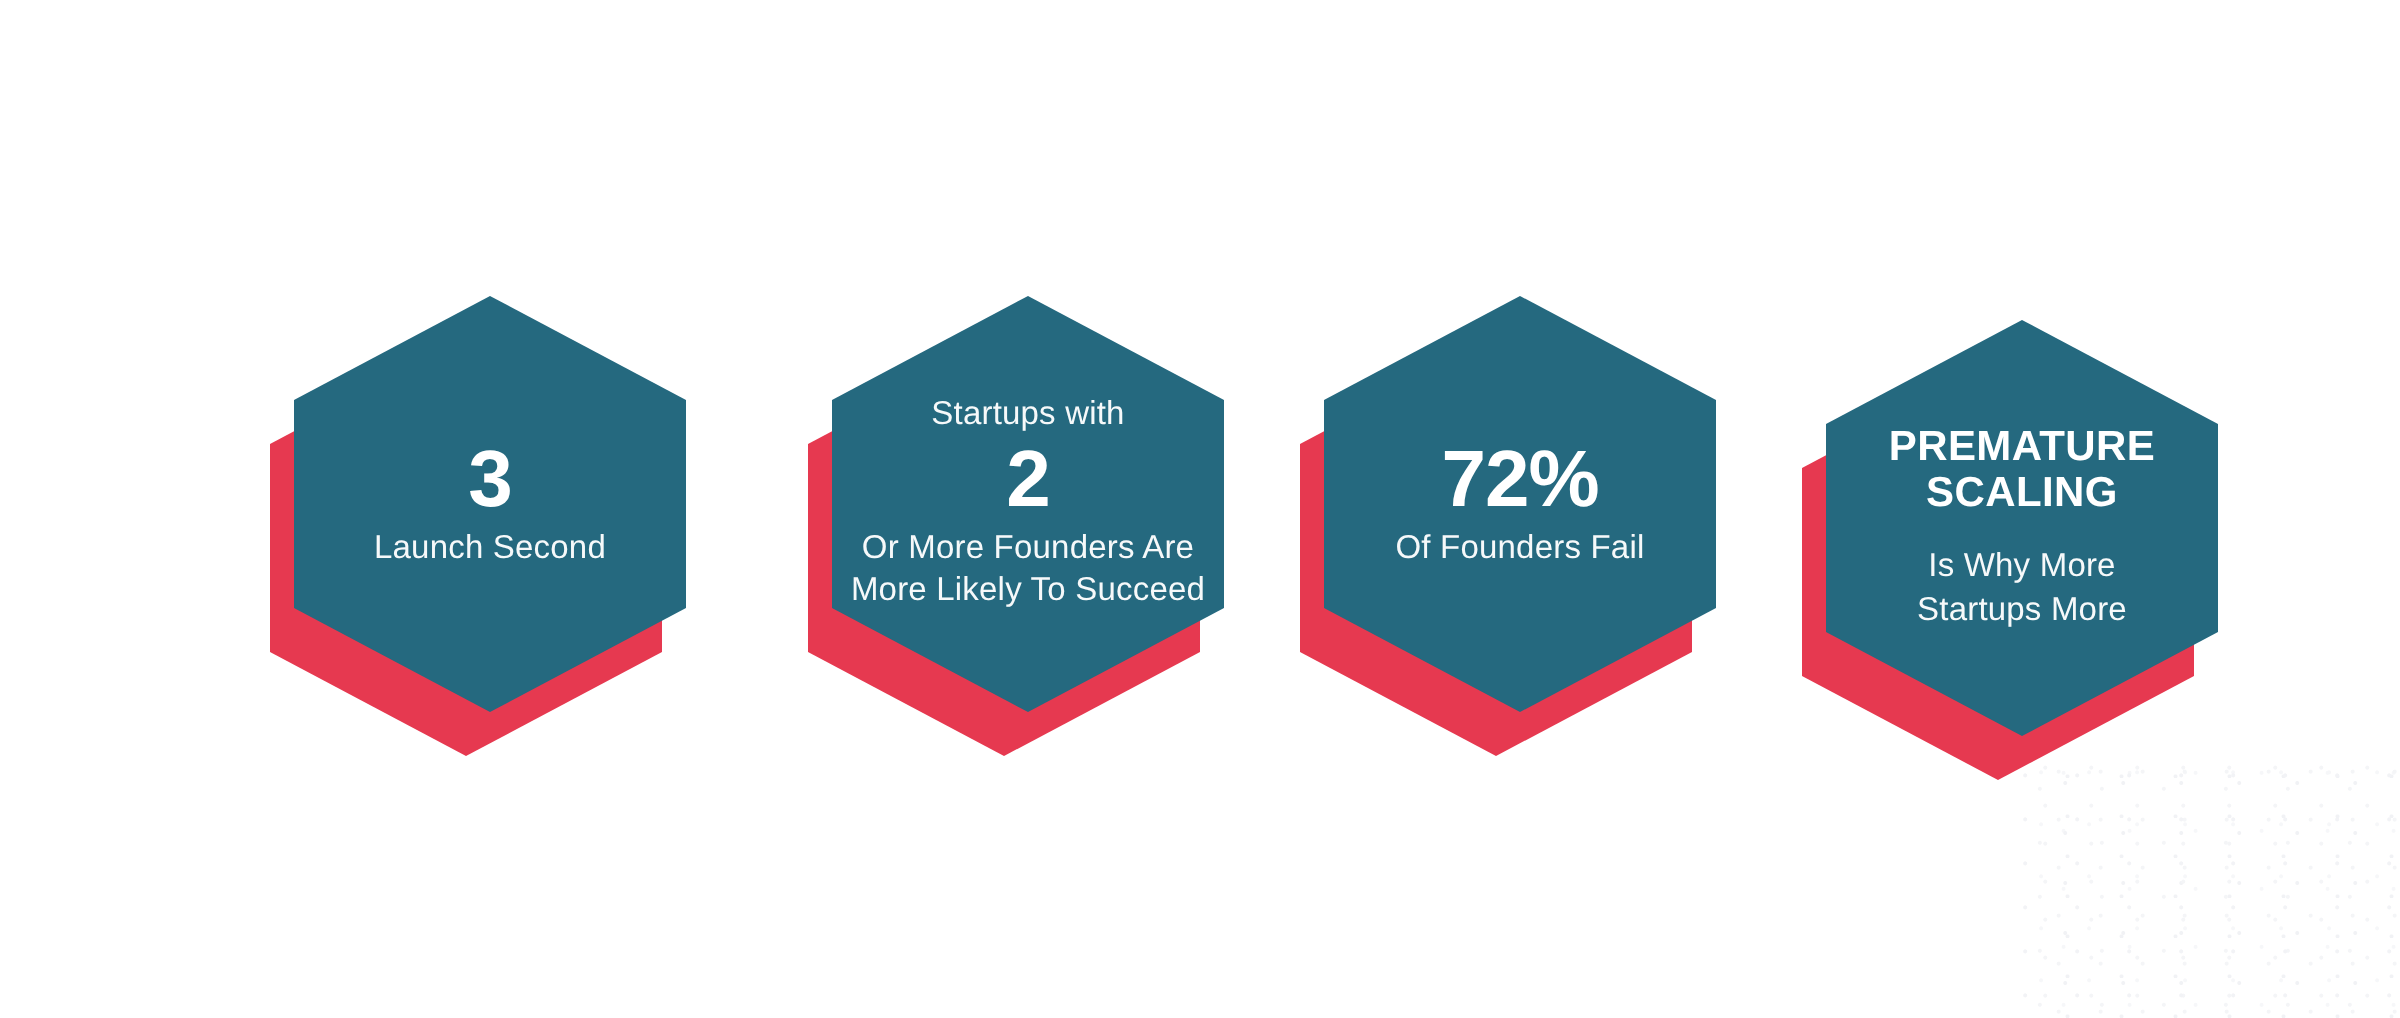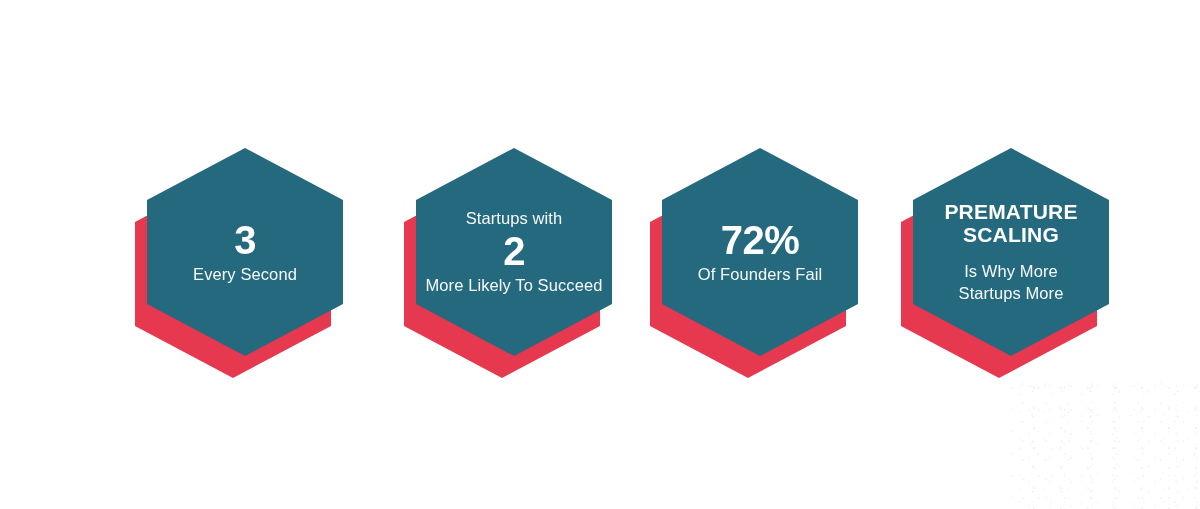--- a/index.html
+++ b/index.html
@@ -132,47 +132,48 @@
     color: #ffffff;
     opacity: 0.96;
     letter-spacing: 0.1px;
     white-space: nowrap;
   }
 
   
   #badge-0 { left: 147px; top: 148px; }
   #badge-1 { left: 404px; top: 148px; margin-left: 12px; }
   #badge-2 { left: 662px; top: 148px; }
-  #badge-3 { left: 913px; top: 148px; }
+  #badge-3 { left: 913px; top: 160px; }
 
   
   #badge-1 .stat-caption { font-size: 16.5px; }
 </style>
 </head>
 <body>
 
 <div id="infographic">
 
   <div class="hex-row">
 
     <div class="hex-badge" id="badge-0">
       <div class="hex-shadow"></div>
       <div class="hex-face"></div>
       <div class="hex-content">
         <div class="stat-figure">3</div>
-        <div class="stat-caption">Every Second</div>
+        <div class="stat-caption">Launch Second</div>
       </div>
     </div>
 
     <div class="hex-badge" id="badge-1">
       <div class="hex-shadow"></div>
       <div class="hex-face"></div>
       <div class="hex-content">
         <div class="stat-pretext">Startups with</div>
         <div class="stat-figure">2</div>
+        <div class="stat-caption">Or More Founders Are</div>
         <div class="stat-caption">More Likely To Succeed</div>
       </div>
     </div>
 
     <div class="hex-badge" id="badge-2">
       <div class="hex-shadow"></div>
       <div class="hex-face"></div>
       <div class="hex-content">
         <div class="stat-figure">72%</div>
         <div class="stat-caption">Of Founders Fail</div>

